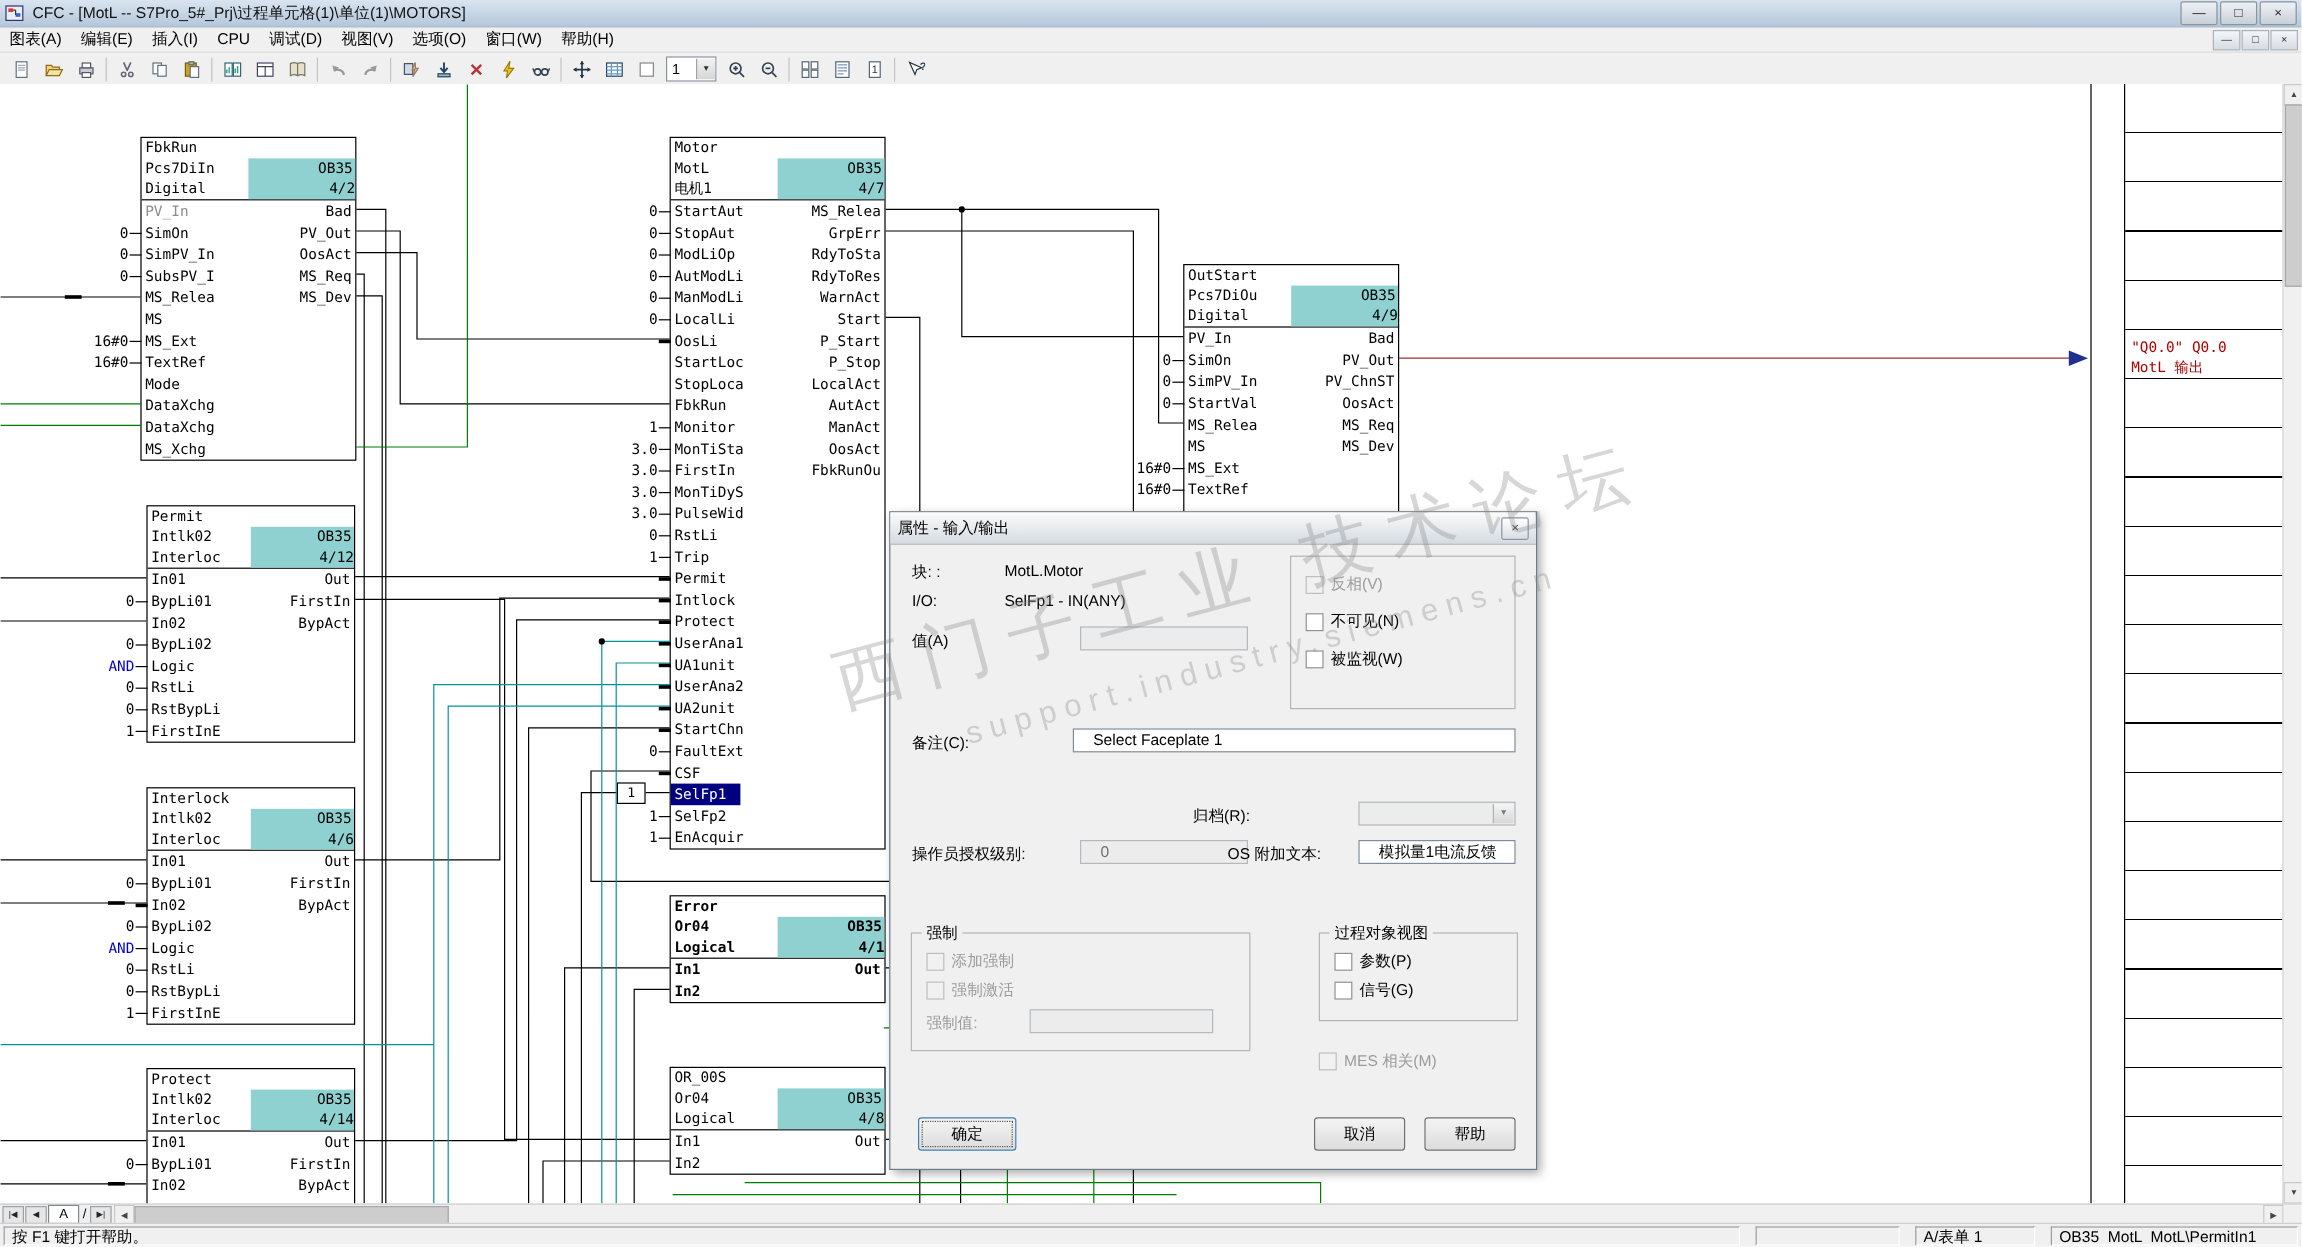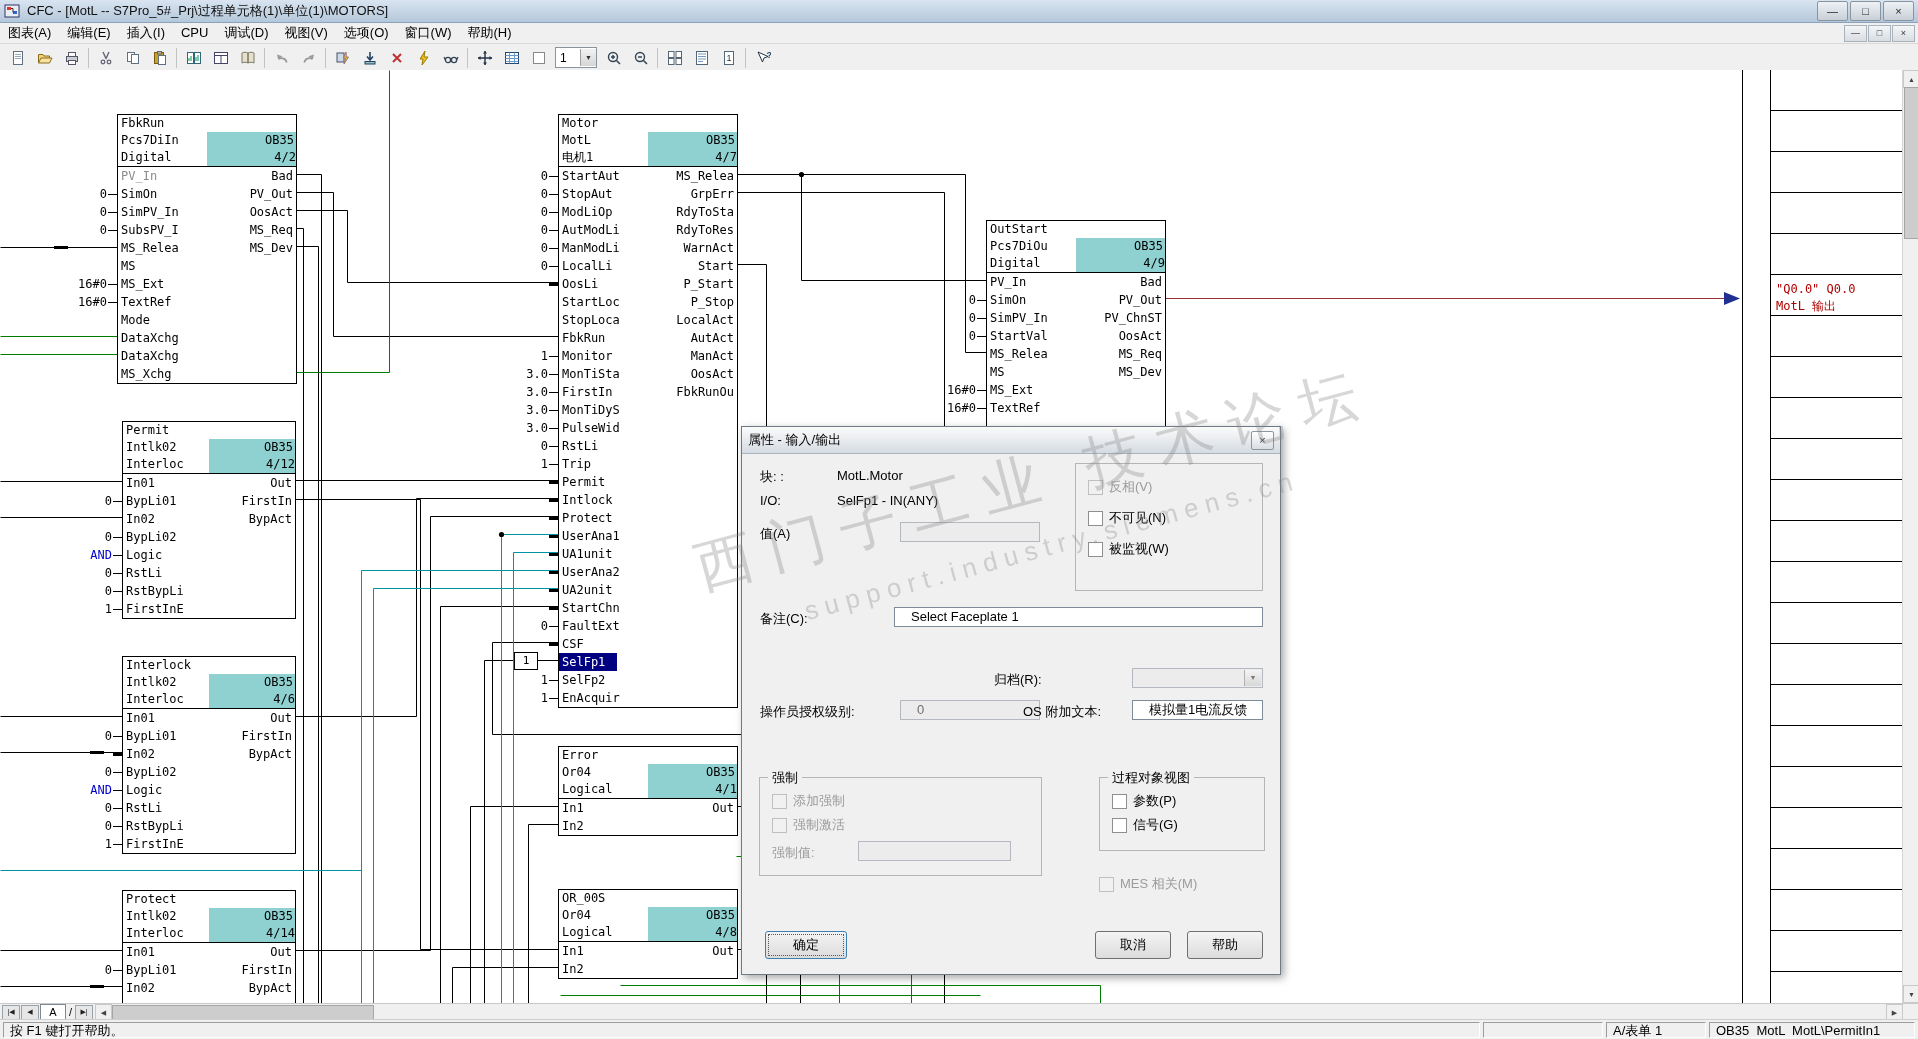--- a/index.html
+++ b/index.html
@@ -64,21 +64,21 @@
     display:flex;align-items:center;justify-content:center;color:#222;}
   .stab{min-width:18px;height:14px;border:1px solid #808890;background:#fff;font-size:11px;
     display:flex;align-items:center;justify-content:center;padding:0 3px;}
   .sovf{font-size:11px;padding:0 2px;}
   .hscroll{flex:1;position:relative;background:#f0f0f0;}
   .hl{position:absolute;left:0;top:0;} .hr{position:absolute;right:15px;top:0;}
   .hthumb{position:absolute;left:17px;top:1px;width:260px;height:13px;background:#cdcdcd;border:1px solid #a6a6a6;}
   .corner{width:15px;height:15px;background:#f0f0f0;position:absolute;right:0;top:0;}
   
   .statusbar{position:absolute;left:0;top:1019px;width:1918px;height:20px;background:#f0f0f0;
-    border-top:1px solid #cfcfcf;display:flex;align-items:center;gap:3px;padding:0 3px;font-size:13px;box-sizing:border-box;}
+    border-top:1px solid #cfcfcf;display:flex;align-items:center;gap:13px;padding:0 3px;font-size:13px;box-sizing:border-box;}
   .sp{height:16px;line-height:15px;border:1px solid;border-color:#9d9d9d #fff #fff #9d9d9d;
     padding:0 6px;white-space:pre;overflow:hidden;box-sizing:border-box;}
   .sp.fill{flex:1;}
   
   .dlg{position:absolute;left:741px;top:426px;width:538px;height:547px;background:#f0f0f0;
     border:1px solid #6e7a86;box-shadow:3px 3px 8px rgba(0,0,0,.35);z-index:20;font-size:13px;}
   .dtitle{height:26px;background:linear-gradient(#fbfbfb,#d5dbe2);border-bottom:1px solid #aab4be;
     display:flex;align-items:center;padding:0 6px;}
   .dclose{margin-left:auto;width:21px;height:17px;border:1px solid #8b96a2;border-radius:2px;
     background:linear-gradient(#fff,#d9dee4);display:flex;align-items:center;justify-content:center;
@@ -783,21 +783,21 @@
         <span class="rr">FirstIn</span>
         <span class="pval">0</span>
         <i class="pstub"></i>
       </div>
       <div class="brow">
         <span class="rl">In02</span>
         <span class="rr">BypAct</span>
       </div>
       <div style="height: 80px;"></div>
     </div>
-    <div class="block" style="left: 558px; top: 676px; width: 178px;">
+    <div class="block" style="left: 558px; top: 676px; width: 178px; font-weight: bold;">
       <div class="bh">
         <div class="badge"></div>
         <div class="nm">Error</div>
         <div class="nm">Or04</div>
         <div class="nm">Logical</div>
         <div class="ob">OB35</div>
         <div class="bno">4/1</div>
       </div>
       <div class="brow">
         <span class="rl">In1</span>

